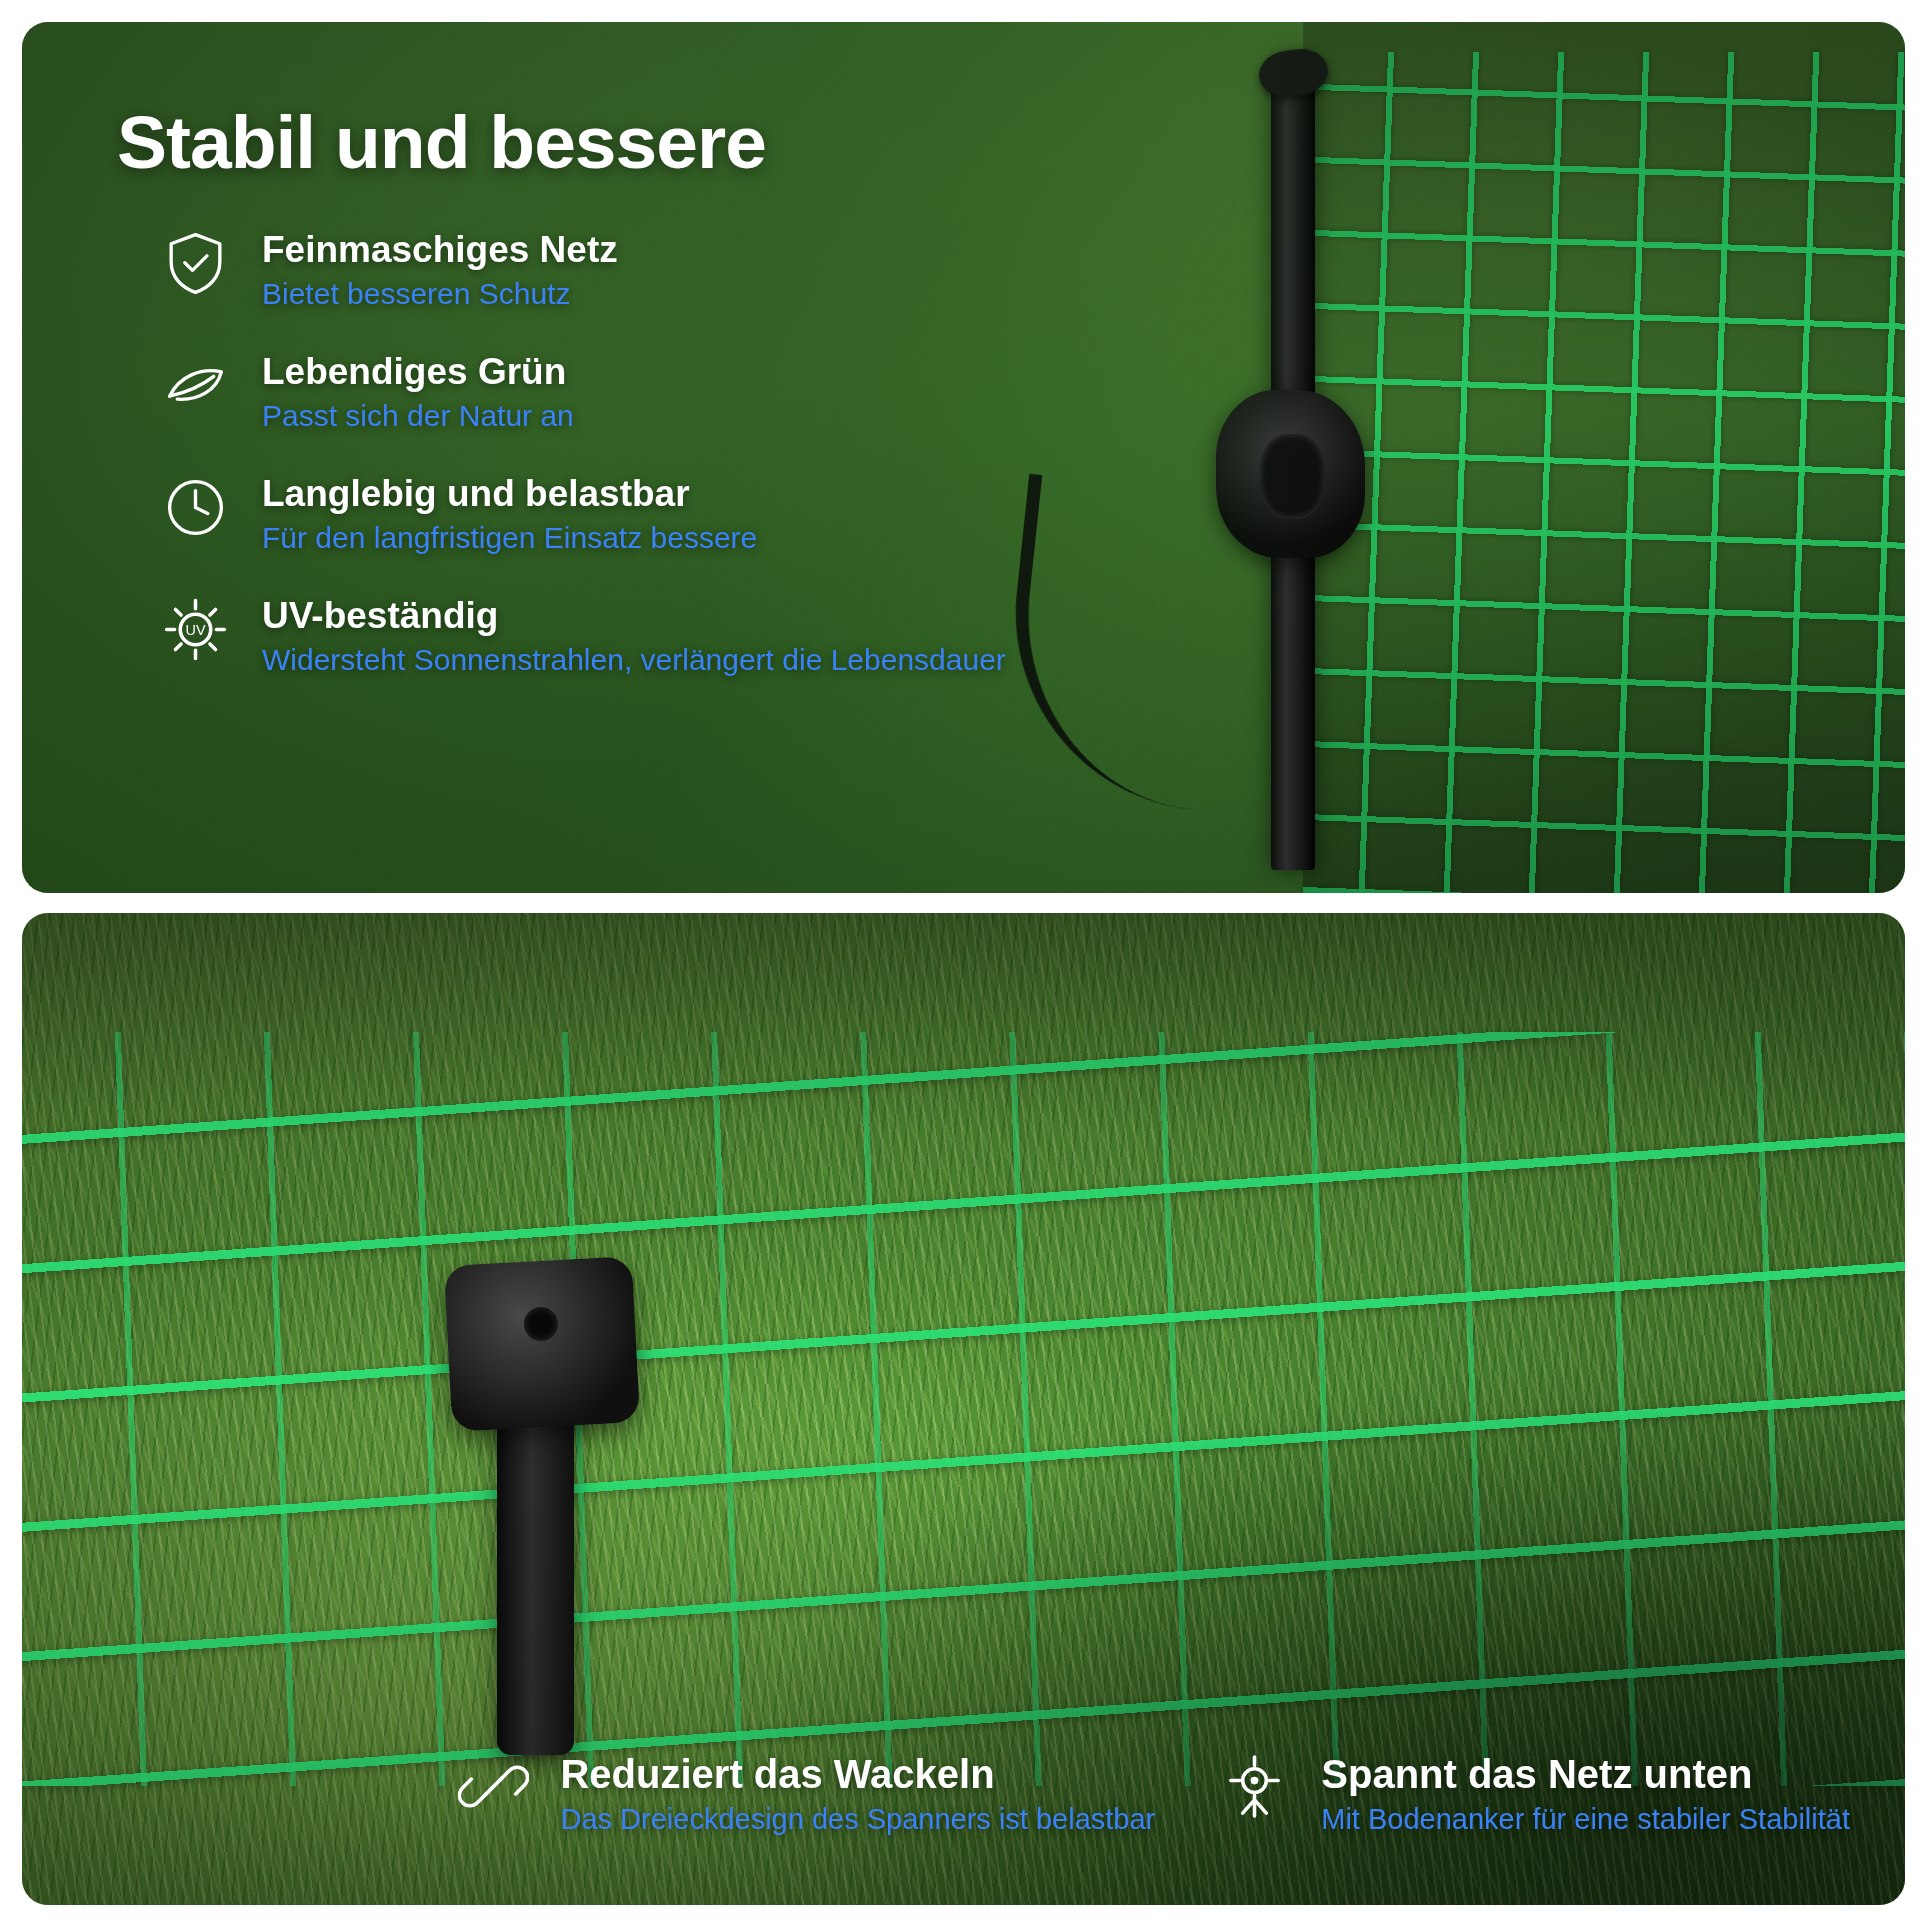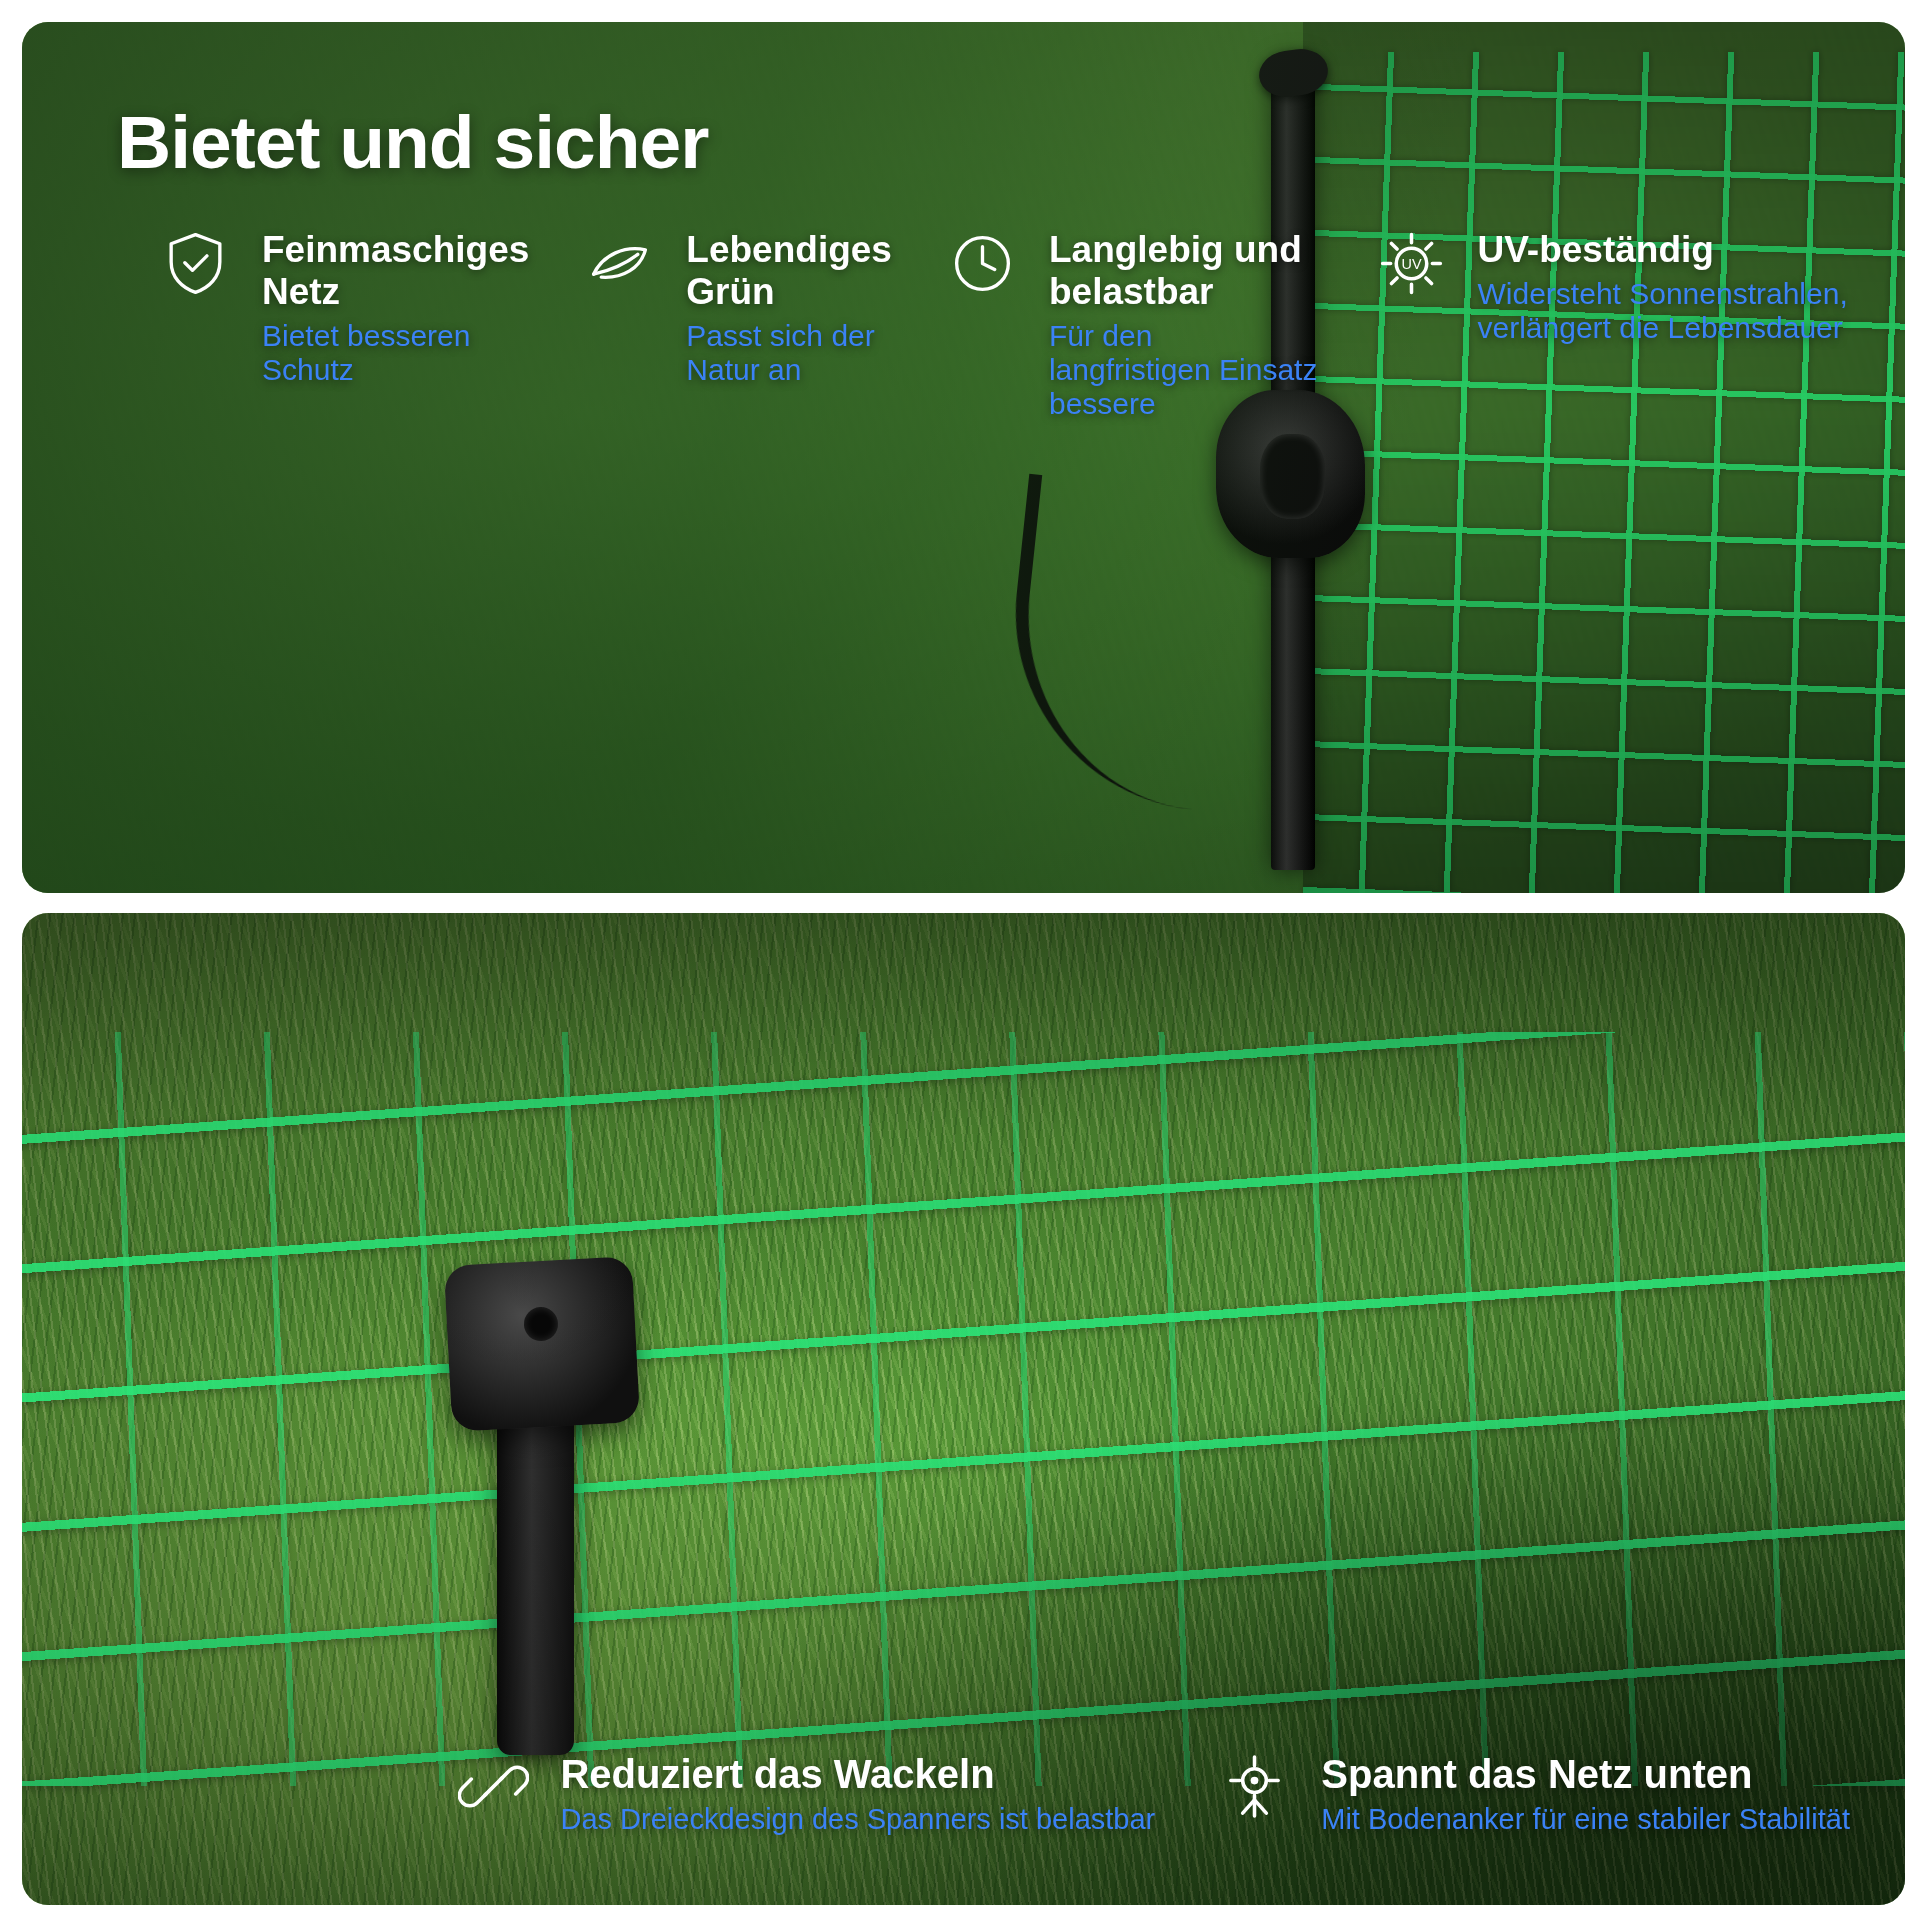--- a/index.html
+++ b/index.html
@@ -266,22 +266,22 @@
   .headline-bottom {
     font-size: 79px;
     padding: 48px 0 0 95px;
   }
 
   .feature-list {
     margin: 44px 0 0 0;
     padding: 0 0 0 135px;
     list-style: none;
     display: flex;
-    flex-direction: row;
-    gap: 52px;
+    flex-direction: column;
+    gap: 40px;
   }
   .feature {
     display: flex;
     align-items: flex-start;
     gap: 28px;
   }
   .feature-icon {
     width: 77px;
     height: 77px;
     flex: 0 0 77px;
@@ -333,21 +333,21 @@
         <div class="post"></div>
         <div class="post-cap"></div>
         <div class="tensioner"></div>
         <div class="cord"></div>
       </div>
 
       <div class="top-text-scrim"></div>
     </div>
 
     <div class="content">
-      <h1 class="headline headline-top">Bietet und sicher</h1>
+      <h1 class="headline headline-top">Stabil und bessere</h1>
 
       <ul class="feature-list">
 
         <li class="feature">
           <span class="feature-icon">
             <svg width="73" height="73" viewBox="0 0 48 48" fill="none" stroke="#ffffff" stroke-width="2.2" stroke-linecap="round" stroke-linejoin="round">
               <path d="M24 5 L40 11 V23 C40 33 33 40 24 43 C15 40 8 33 8 23 V11 Z"></path>
               <path d="M17 23.5 L22 28.5 L31.5 19"></path>
             </svg>
           </span>

